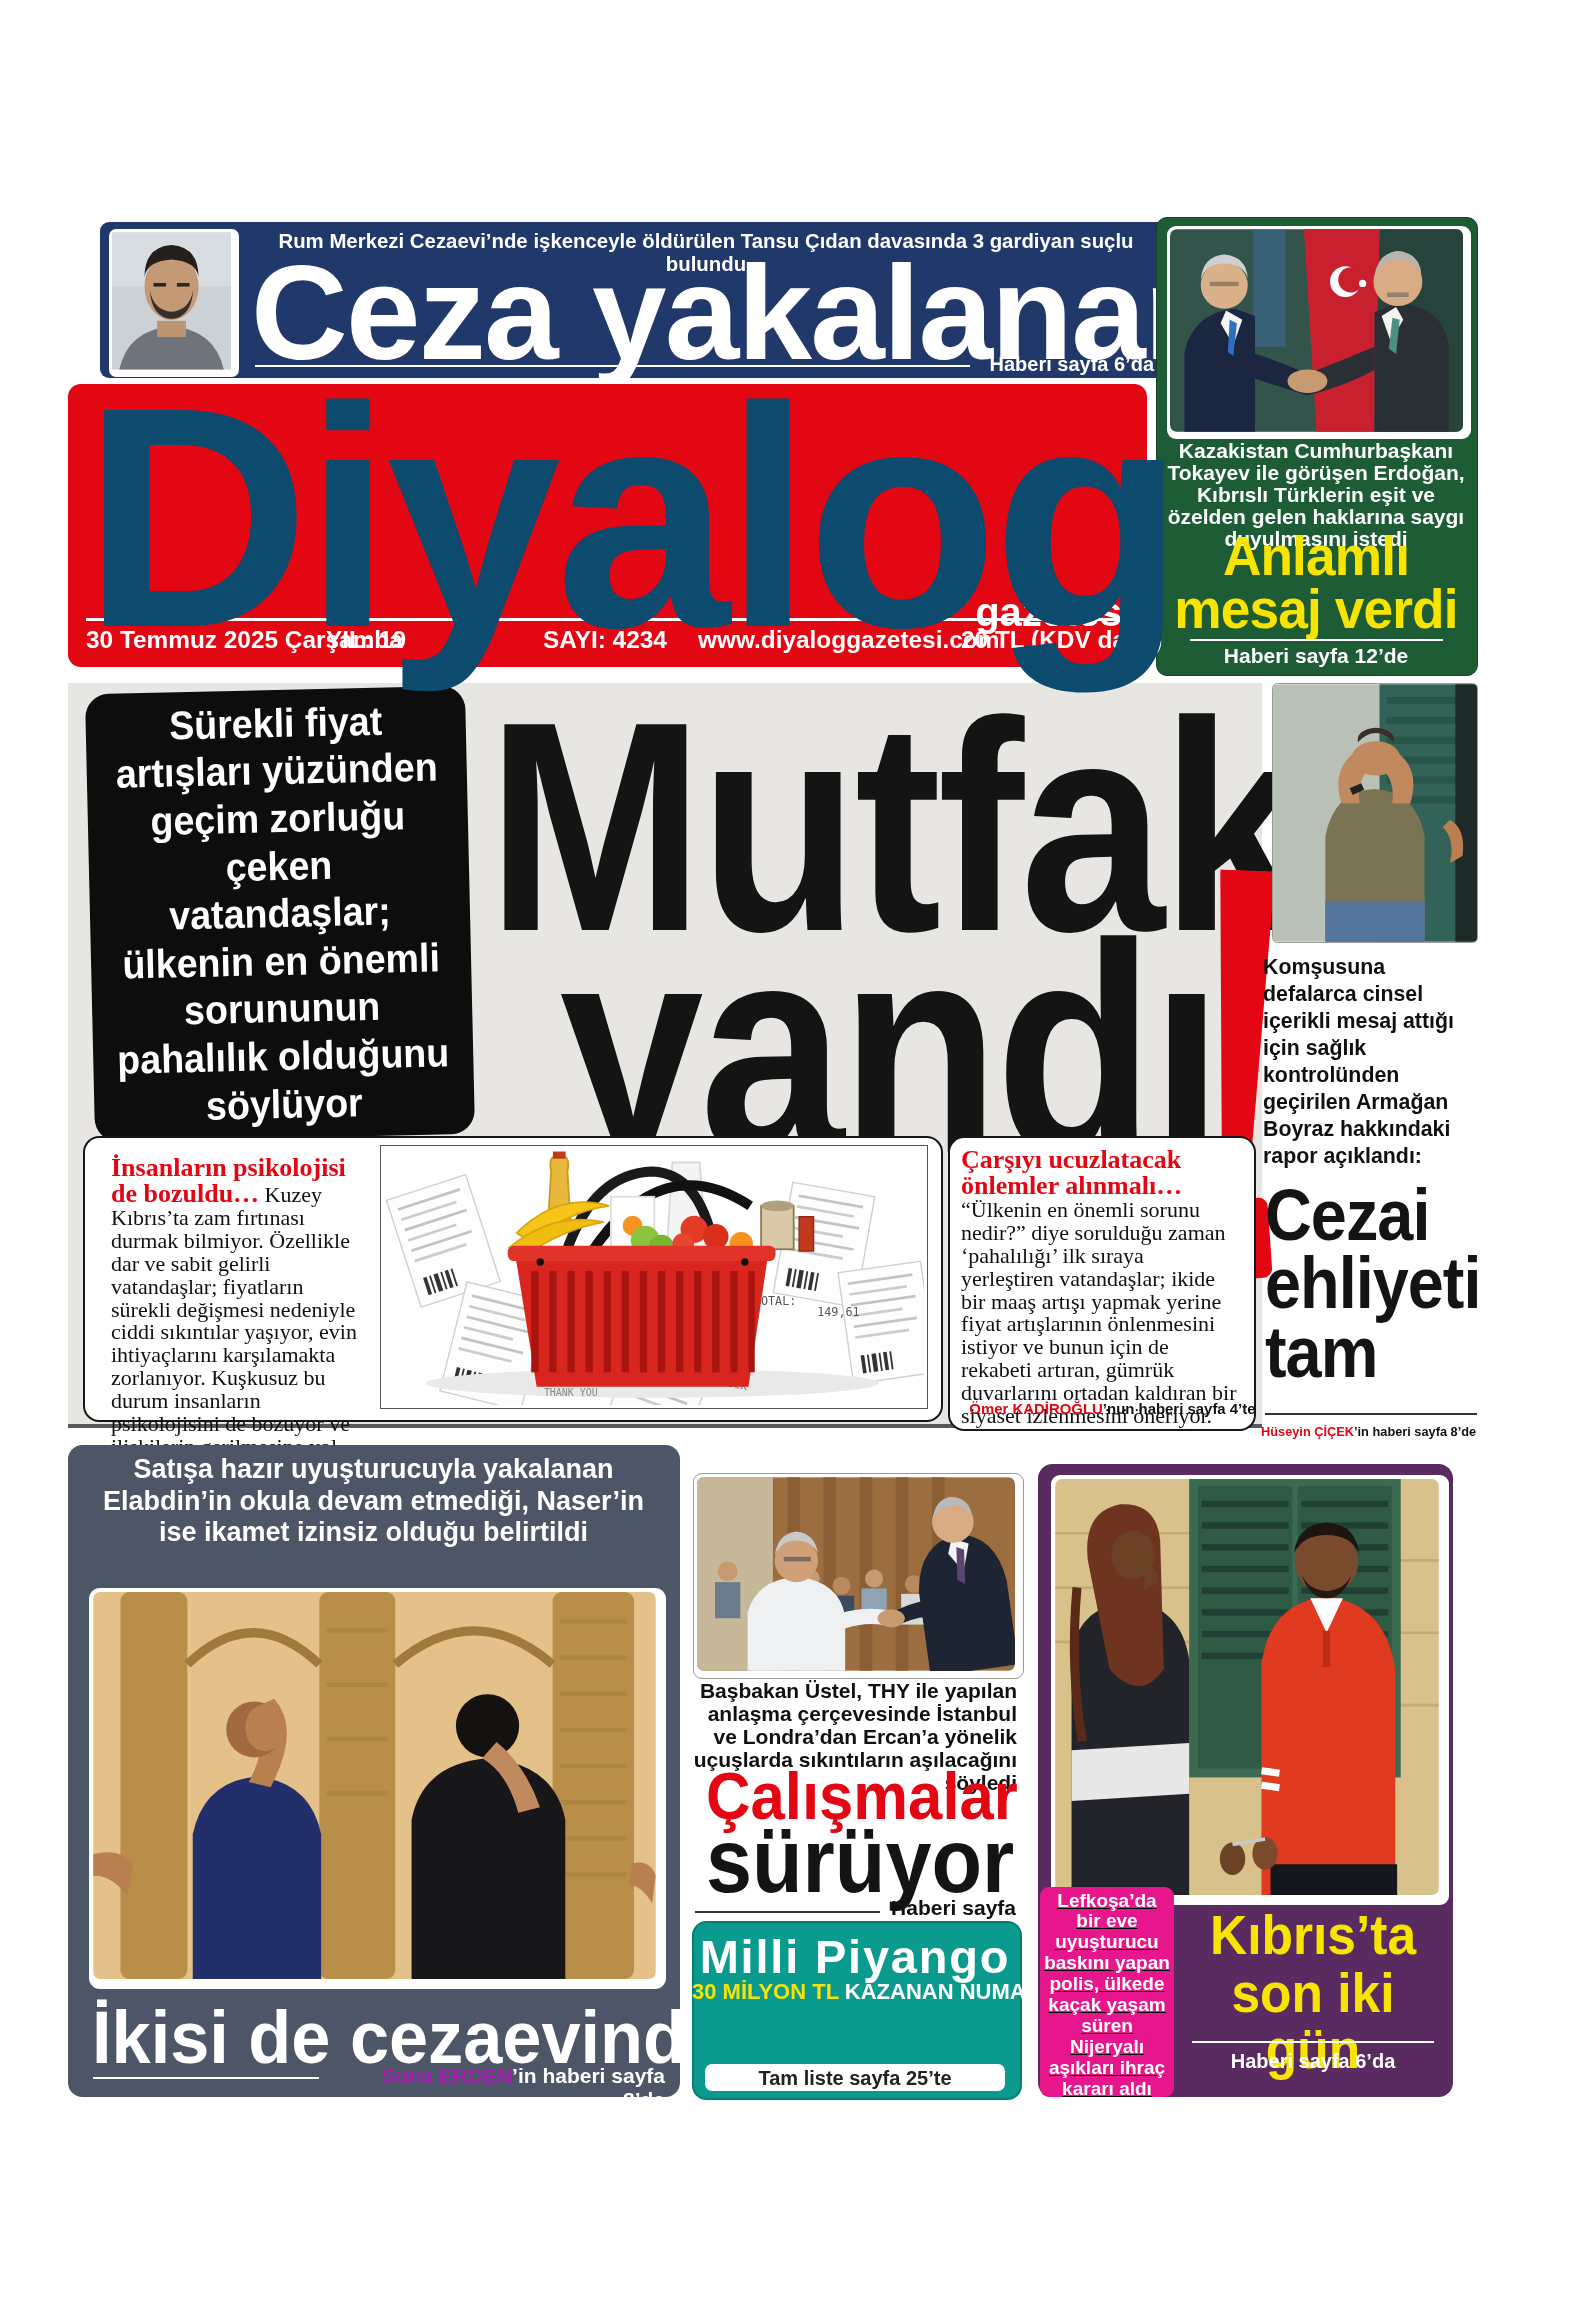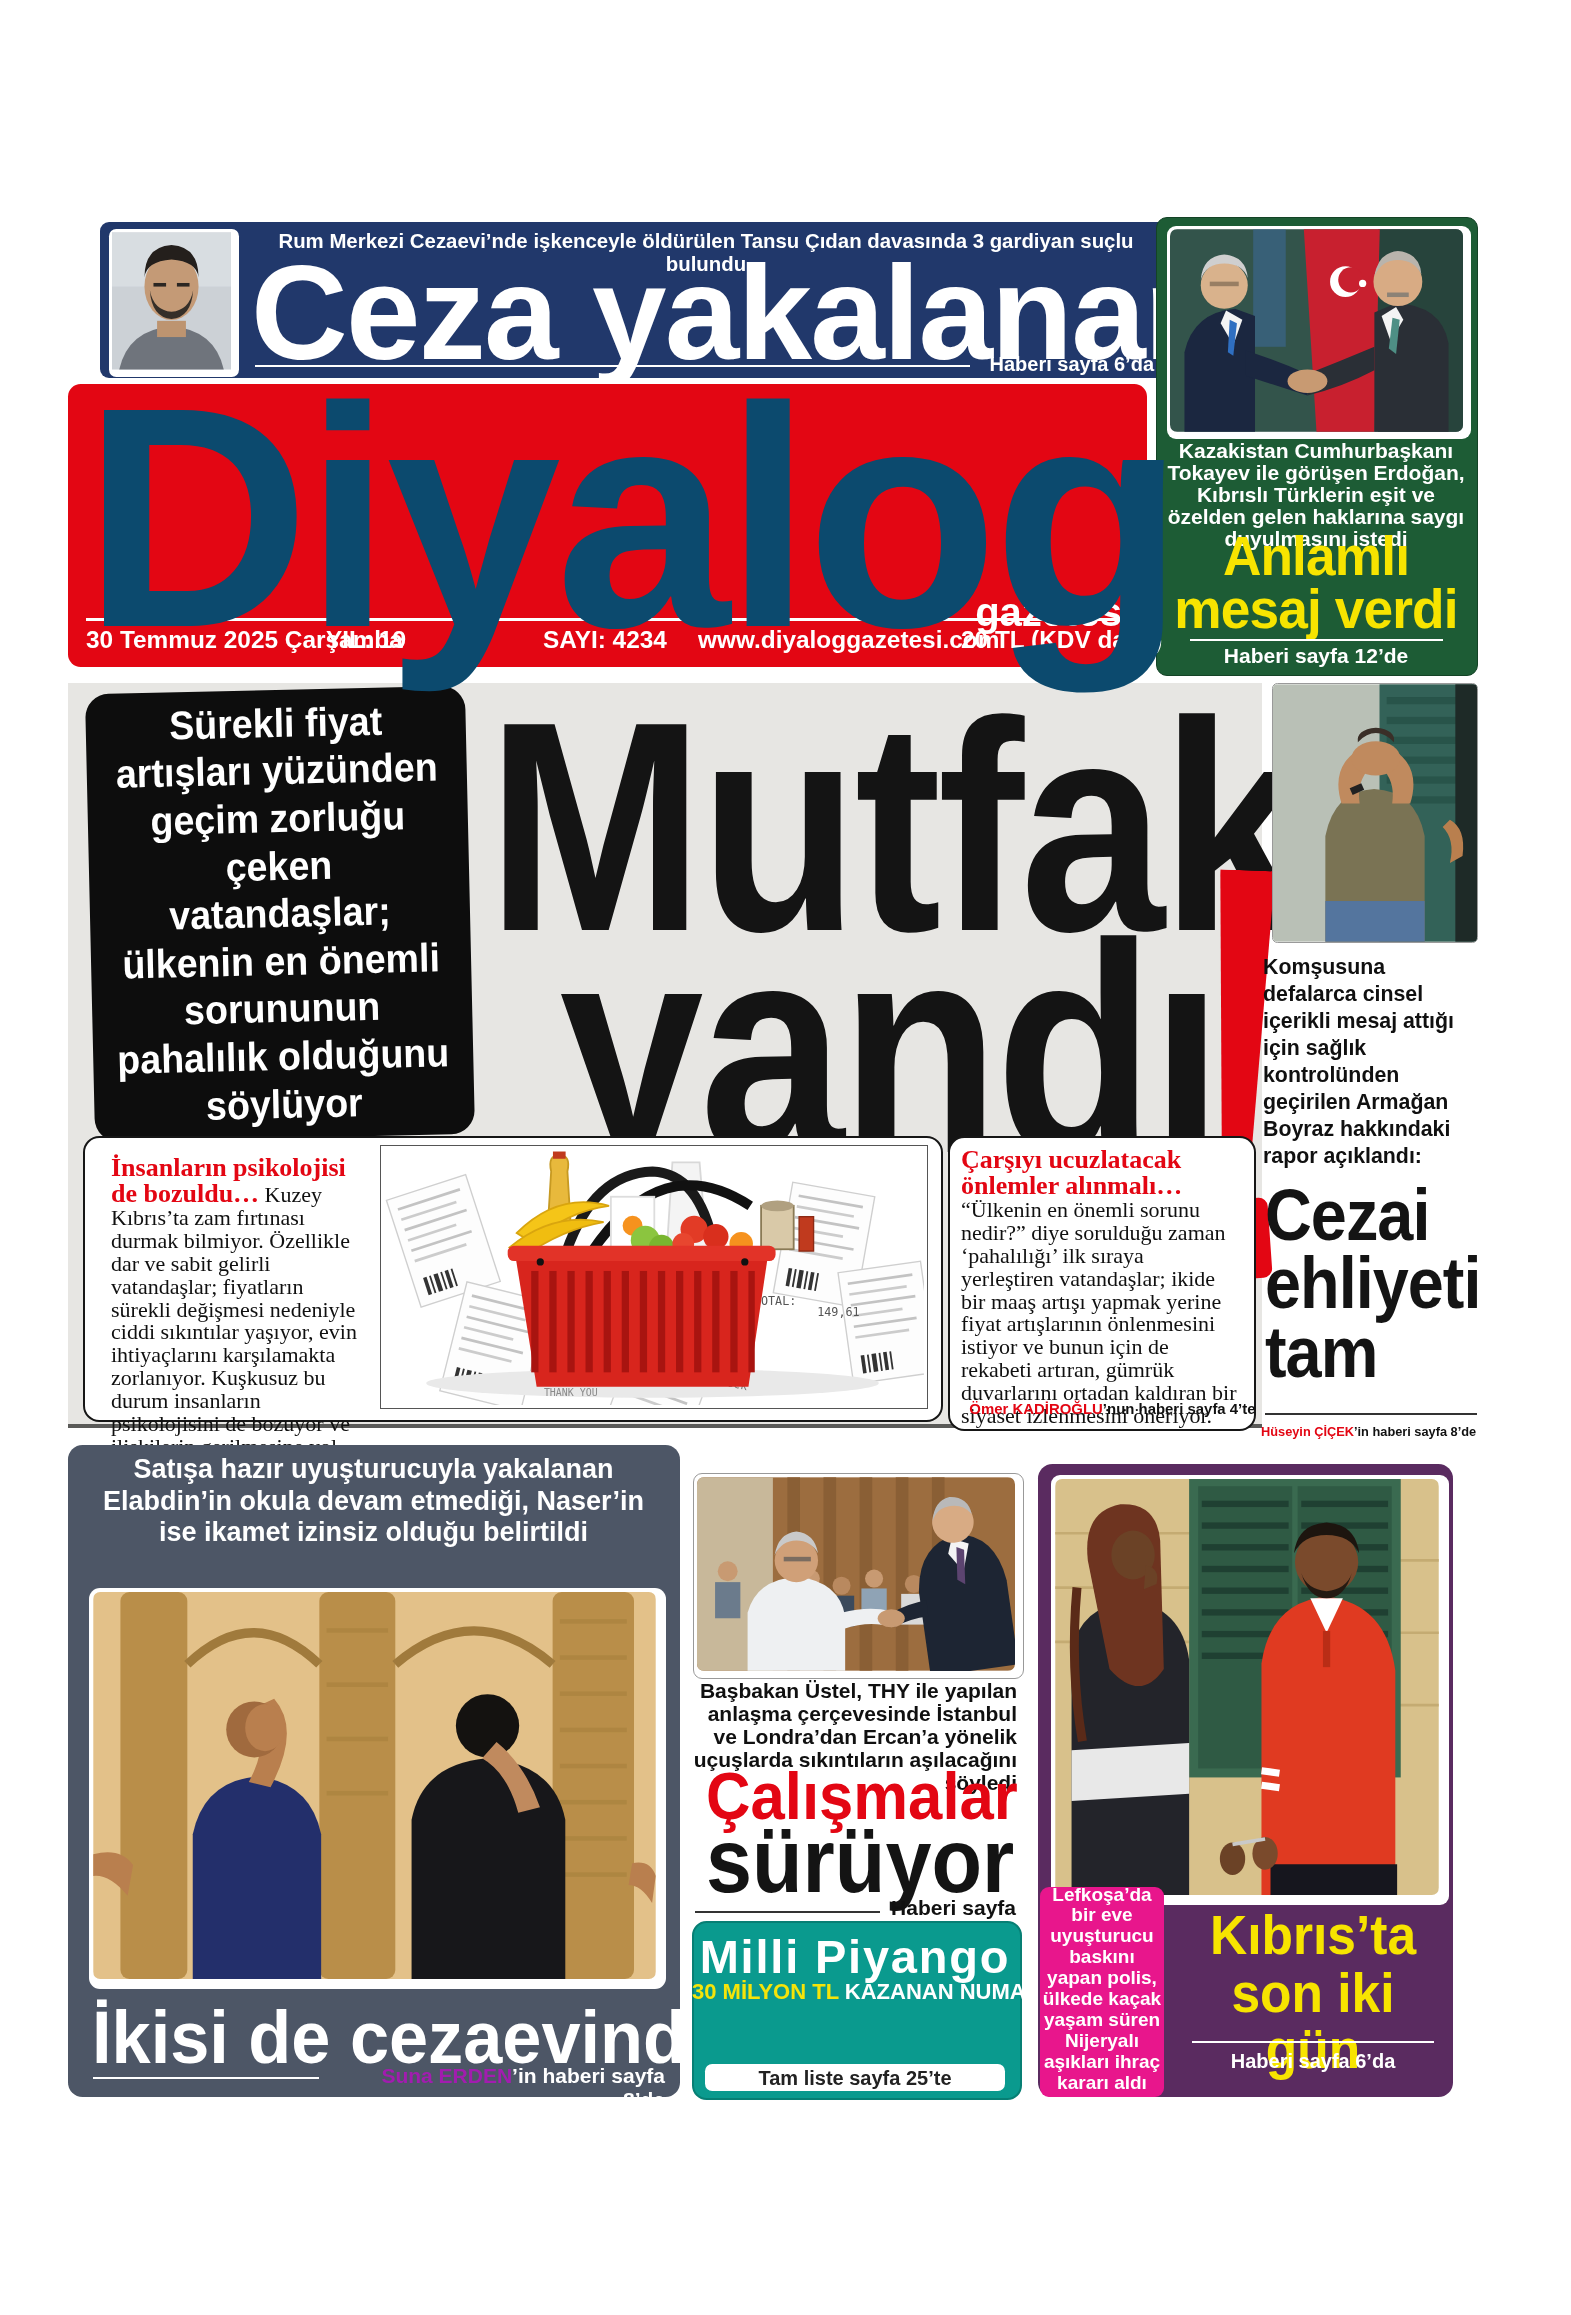--- a/index.html
+++ b/index.html
@@ -85,22 +85,22 @@
   .lot-title{left:692px;top:1929px;width:326px;text-align:center;font-size:47px;font-weight:bold;color:#fff;letter-spacing:1.8px;}
   .lot-row{left:692px;top:1979px;width:326px;text-align:center;font-size:22px;font-weight:bold;white-space:nowrap;}
   .lot-number{left:692px;top:1992px;width:326px;text-align:center;font-family:"DejaVu Serif",serif;font-weight:bold;
               font-size:72px;line-height:1;color:#f5e409;letter-spacing:-3.6px;text-shadow:2.7px 2.7px 0 #06443e;}
   .lot-strip{left:705px;top:2064px;width:300px;height:27px;background:#fff;border-radius:7.2px;}
   .lot-footer{left:705px;top:2067px;width:300px;text-align:center;font-size:20px;font-weight:bold;color:#222;}
 
   
   .purplebox{left:1038px;top:1464px;width:415px;height:633px;background:#5a2b60;border-radius:14.5px;}
   .purple-photo{left:1051px;top:1475px;width:391px;height:423px;background:#fff;border-radius:9px;padding:3.6px;}
-  .pinklabel{left:1040px;top:1887px;width:124px;height:210px;background:#e8168c;border-radius:9px;z-index:4;
-             display:flex;align-items:flex-end;}
+  .pinklabel{left:1040px;top:1887px;width:134px;height:210px;background:#e8168c;border-radius:9px;z-index:4;
+             display:flex;align-items:flex-start;text-decoration:underline;}
   .pink-text{width:100%;font-size:19px;font-weight:bold;color:#fff;text-align:center;line-height:1.1;padding:3.6px 2.7px;}
   .pr-h{left:1181px;width:264px;text-align:center;font-size:56px;line-height:1;font-weight:bold;color:#f7e400;transform:scaleX(0.92);}
   .pr-rule{left:1192px;top:2041px;width:242px;height:1.8px;background:#fff;}
   .pr-byline{left:1181px;top:2050px;width:264px;text-align:center;font-size:20px;font-weight:bold;color:#fff;}
 </style>
 </head>
 <body>
 
 <div class="page">
 

